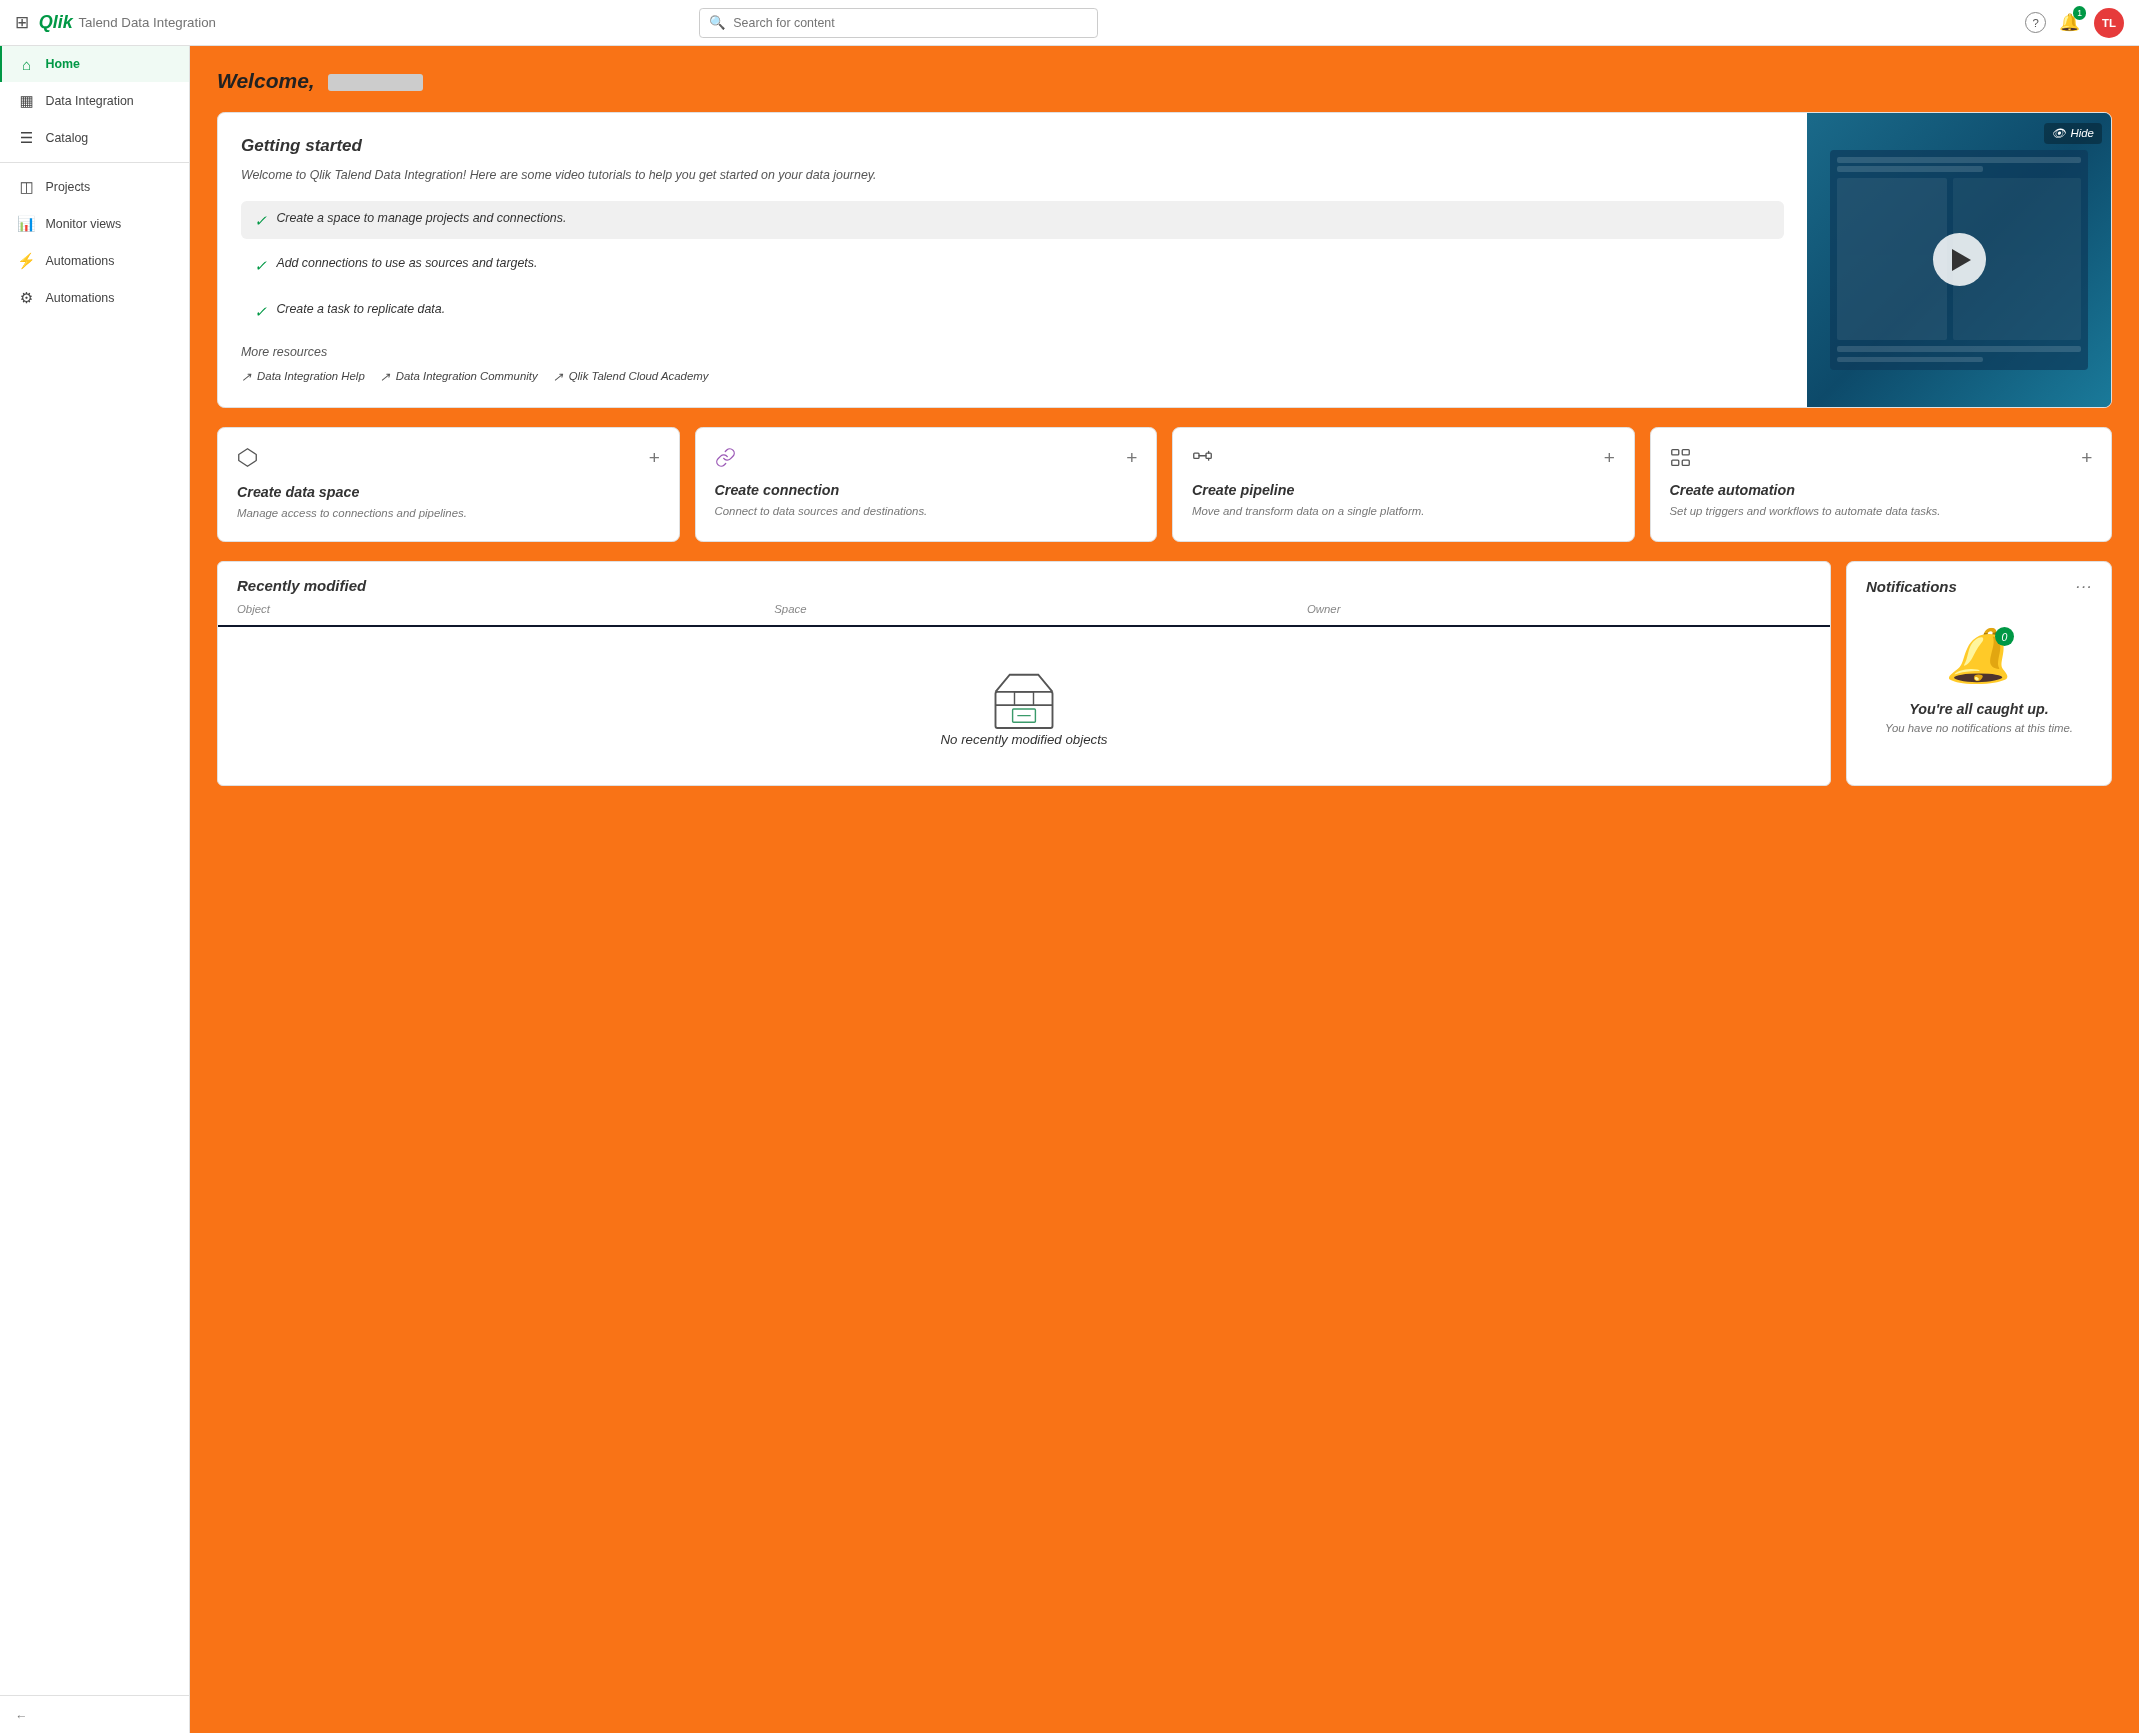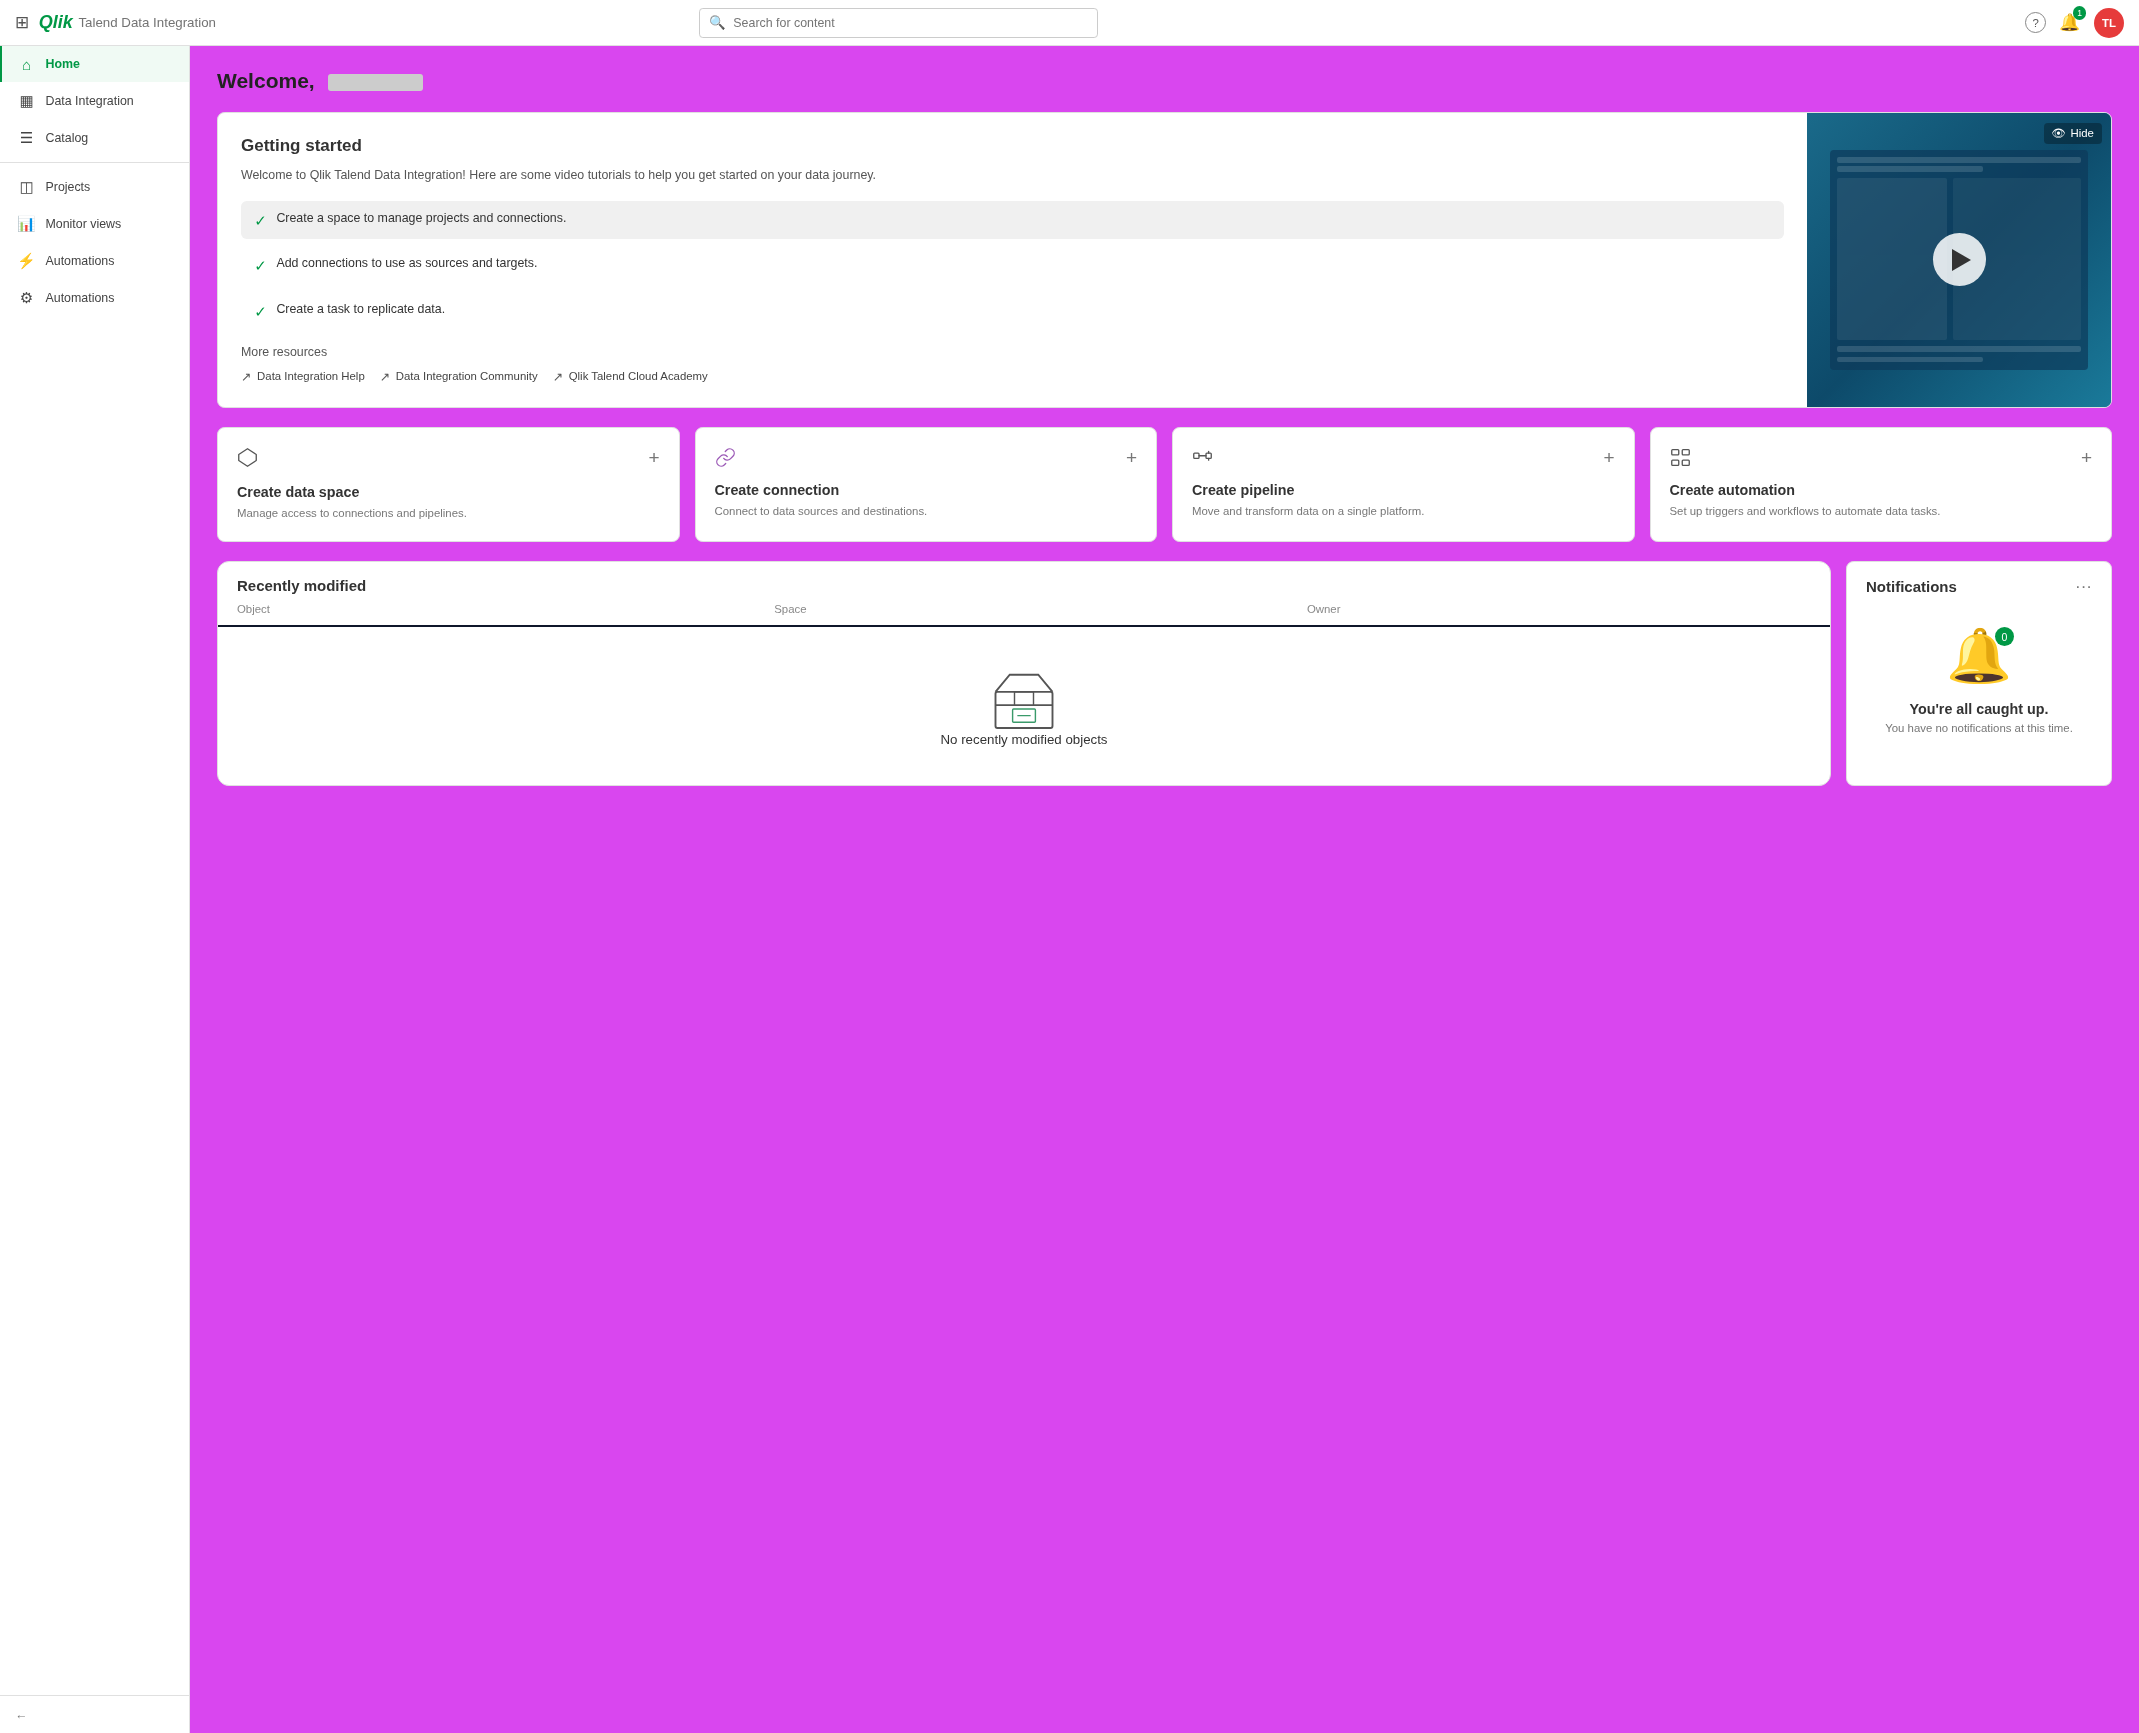--- a/index.html
+++ b/index.html
@@ -40,21 +40,21 @@
     }
     .sidebar-item {
       display: flex; align-items: center; gap: 9.5px; padding: 9.5px 15px;
       cursor: pointer; color: #444; font-size: 12.4px; border-left: 2.9px solid transparent;
     }
     .sidebar-item.active { color: #009845; border-left: 2.9px solid #009845; font-weight: 600; background: #f0faf4; }
     .sidebar-item-icon { font-size: 15px; width: 19px; text-align: center; }
     .sidebar-bottom { margin-top: auto; padding: 11.4px 15px; border-top: 1px solid #e0e0e0; cursor: pointer; font-size: 12.4px; color: #777; display: flex; align-items: center; gap: 5.7px; }
 
     
-    .main-content { flex: 1; overflow-y: auto; padding: 23px 27px; background: #d946ef; }
+    .main-content { flex: 1; overflow-y: auto; padding: 23px 27px; background: #f97316; font-style: italic; }
 
     .welcome-title { font-size: 21px; font-weight: 600; margin-bottom: 19px; color: #222; }
 
     
     .getting-started-card {
       background: #fff; border-radius: 7.6px; border: 1px solid #e0e0e0;
       display: flex; gap: 0; margin-bottom: 19px; overflow: hidden;
     }
     .gs-left { padding: 23px; flex: 1; }
     .gs-title { font-size: 17px; font-weight: 700; margin-bottom: 9.5px; }
@@ -101,21 +101,21 @@
       padding: 19px; flex: 1; cursor: pointer; position: relative; min-width: 0;
     }
     .action-card-header { display: flex; align-items: flex-start; justify-content: space-between; margin-bottom: 11.4px; }
     .action-card-plus { font-size: 19px; color: #777; font-weight: 300; cursor: pointer; }
     .action-card-title { font-size: 14.3px; font-weight: 600; margin-bottom: 5.7px; }
     .action-card-desc { font-size: 11.4px; color: #777; line-height: 1.4; }
 
     
     .bottom-section { display: flex; gap: 15px; }
     .recently-modified-card {
-      background: #fff; border-radius: 12px; border: 1px solid #e0e0e0;
+      background: #fff; border-radius: 6px; border: 1px solid #e0e0e0;
       flex: 1; overflow: hidden; min-width: 0;
     }
     .notifications-card {
       background: #fff; border-radius: 7.6px; border: 1px solid #e0e0e0;
       width: 266px; flex-shrink: 0; overflow: hidden;
     }
     .card-header { display: flex; align-items: center; justify-content: space-between; padding: 15px 19px 0; }
     .card-title { font-size: 15px; font-weight: 600; }
     .card-more { font-size: 17px; color: #777; cursor: pointer; }
 

